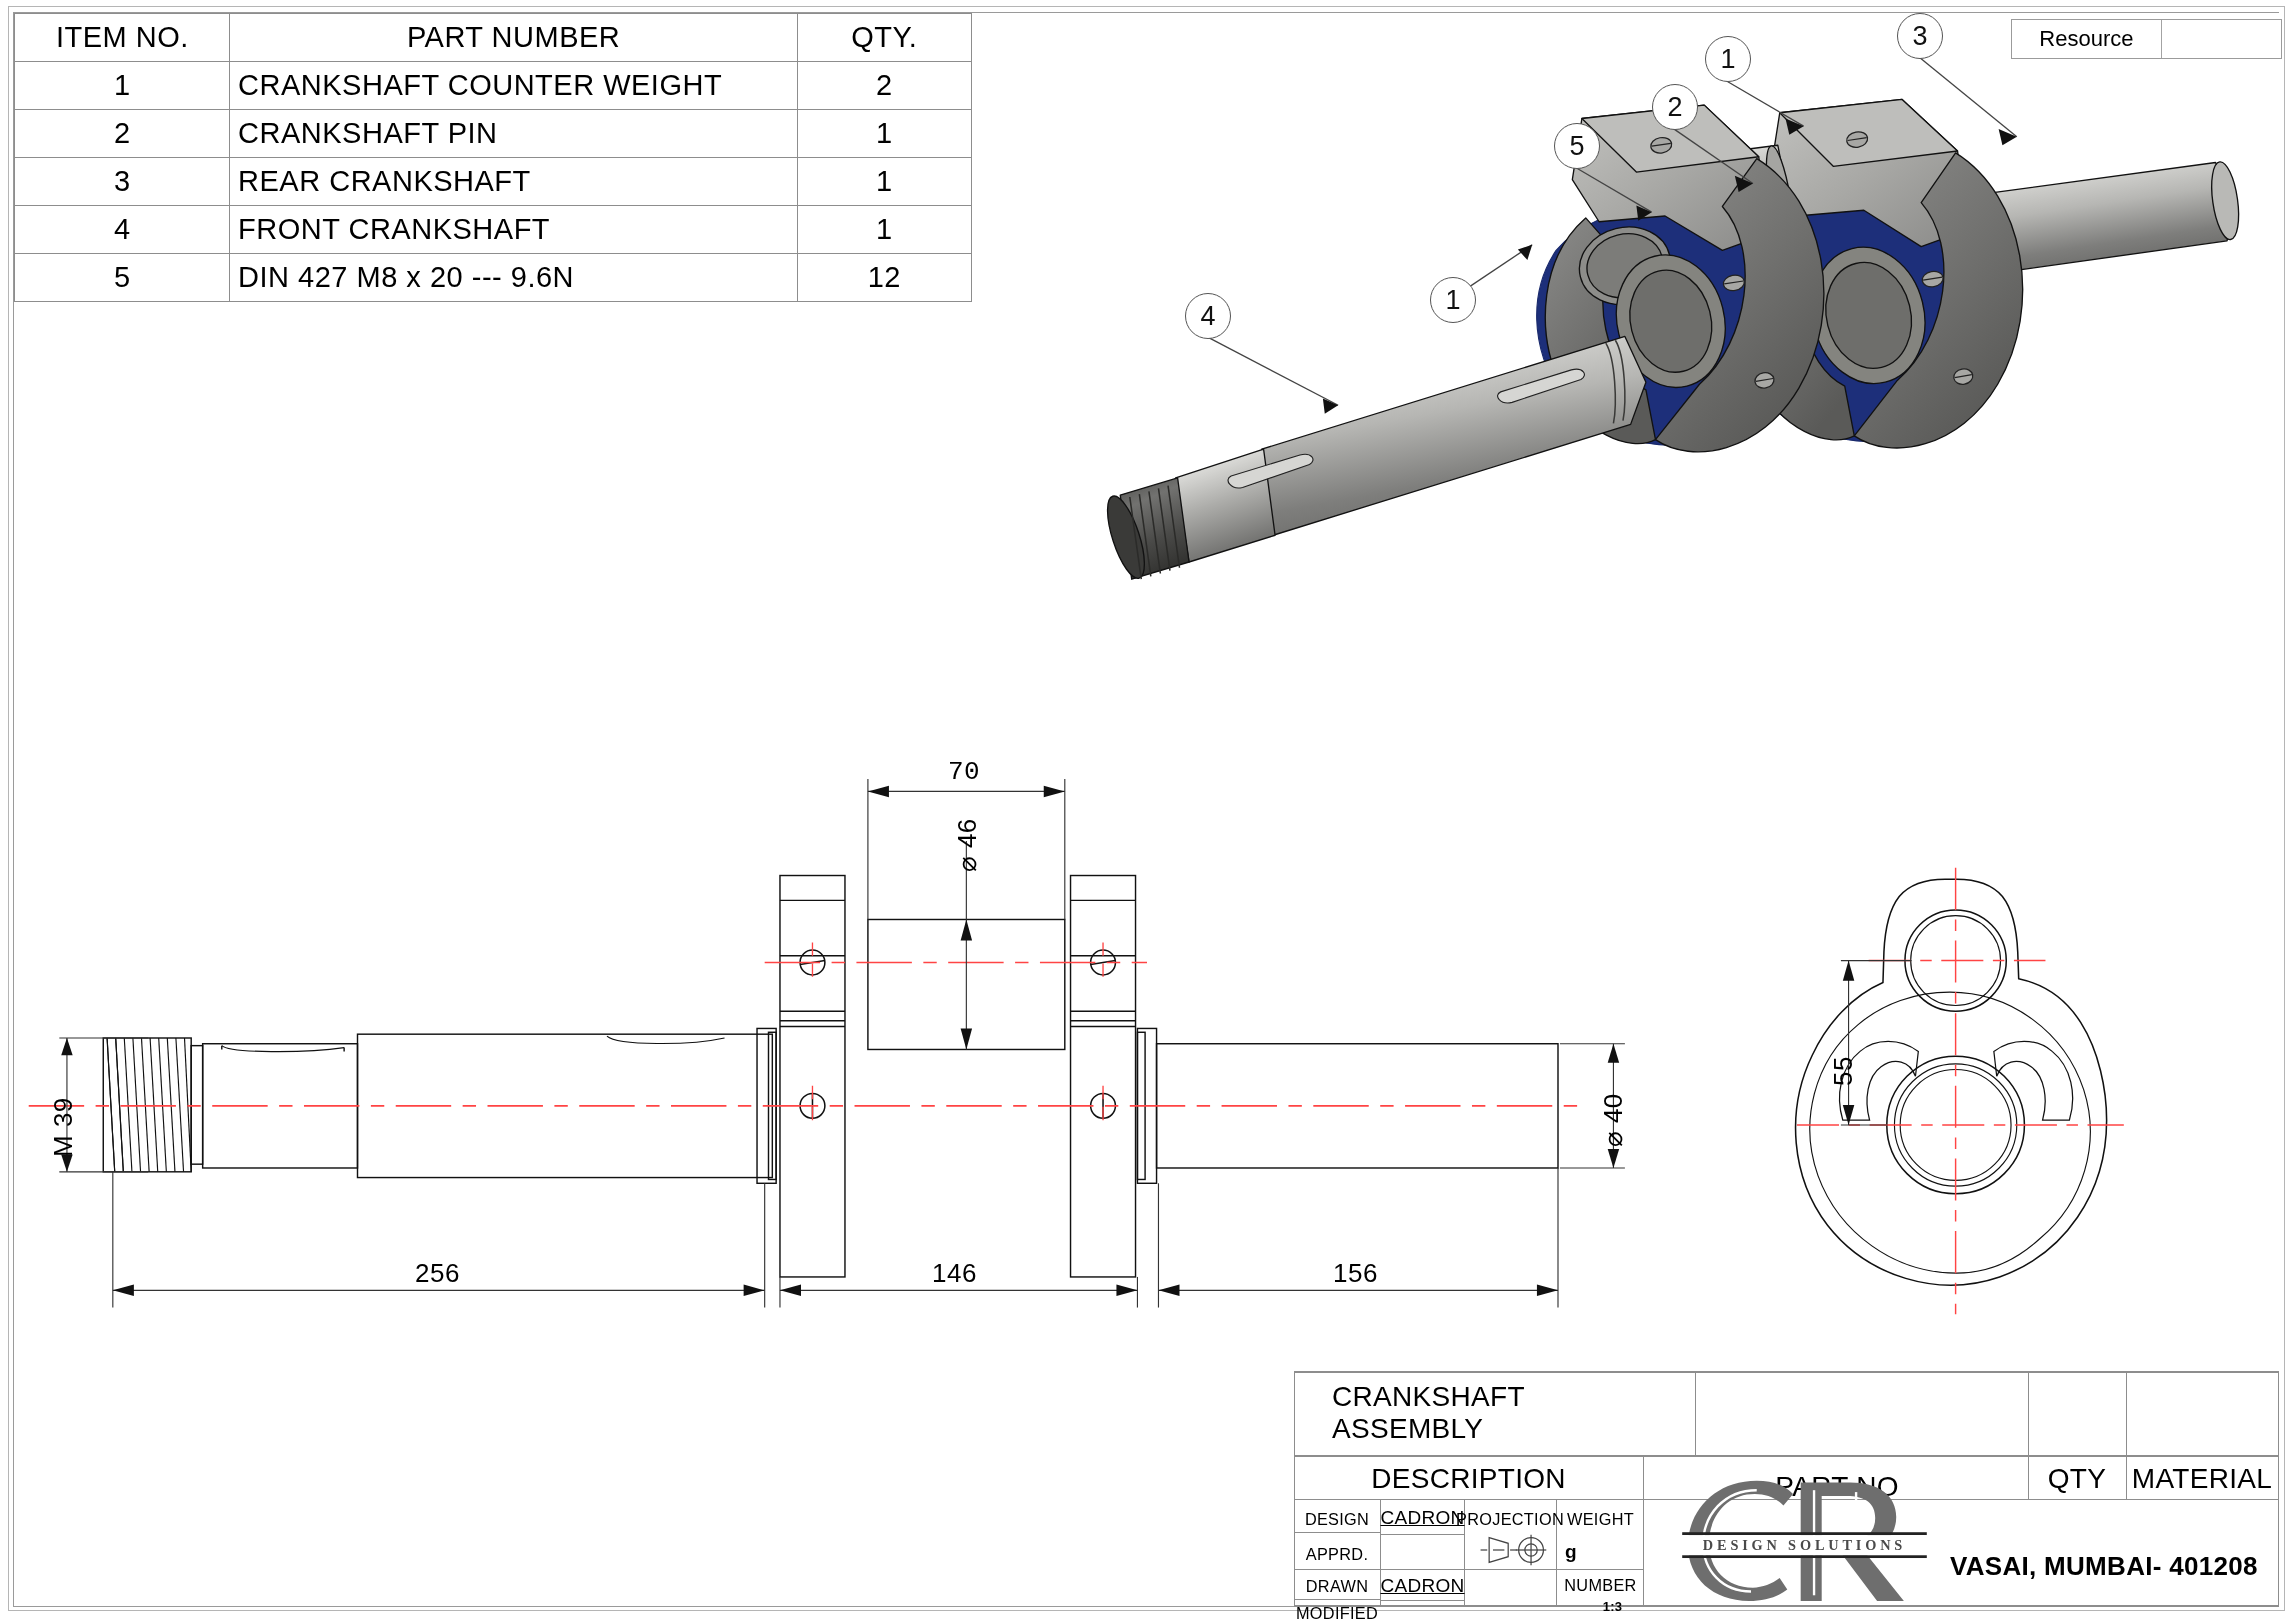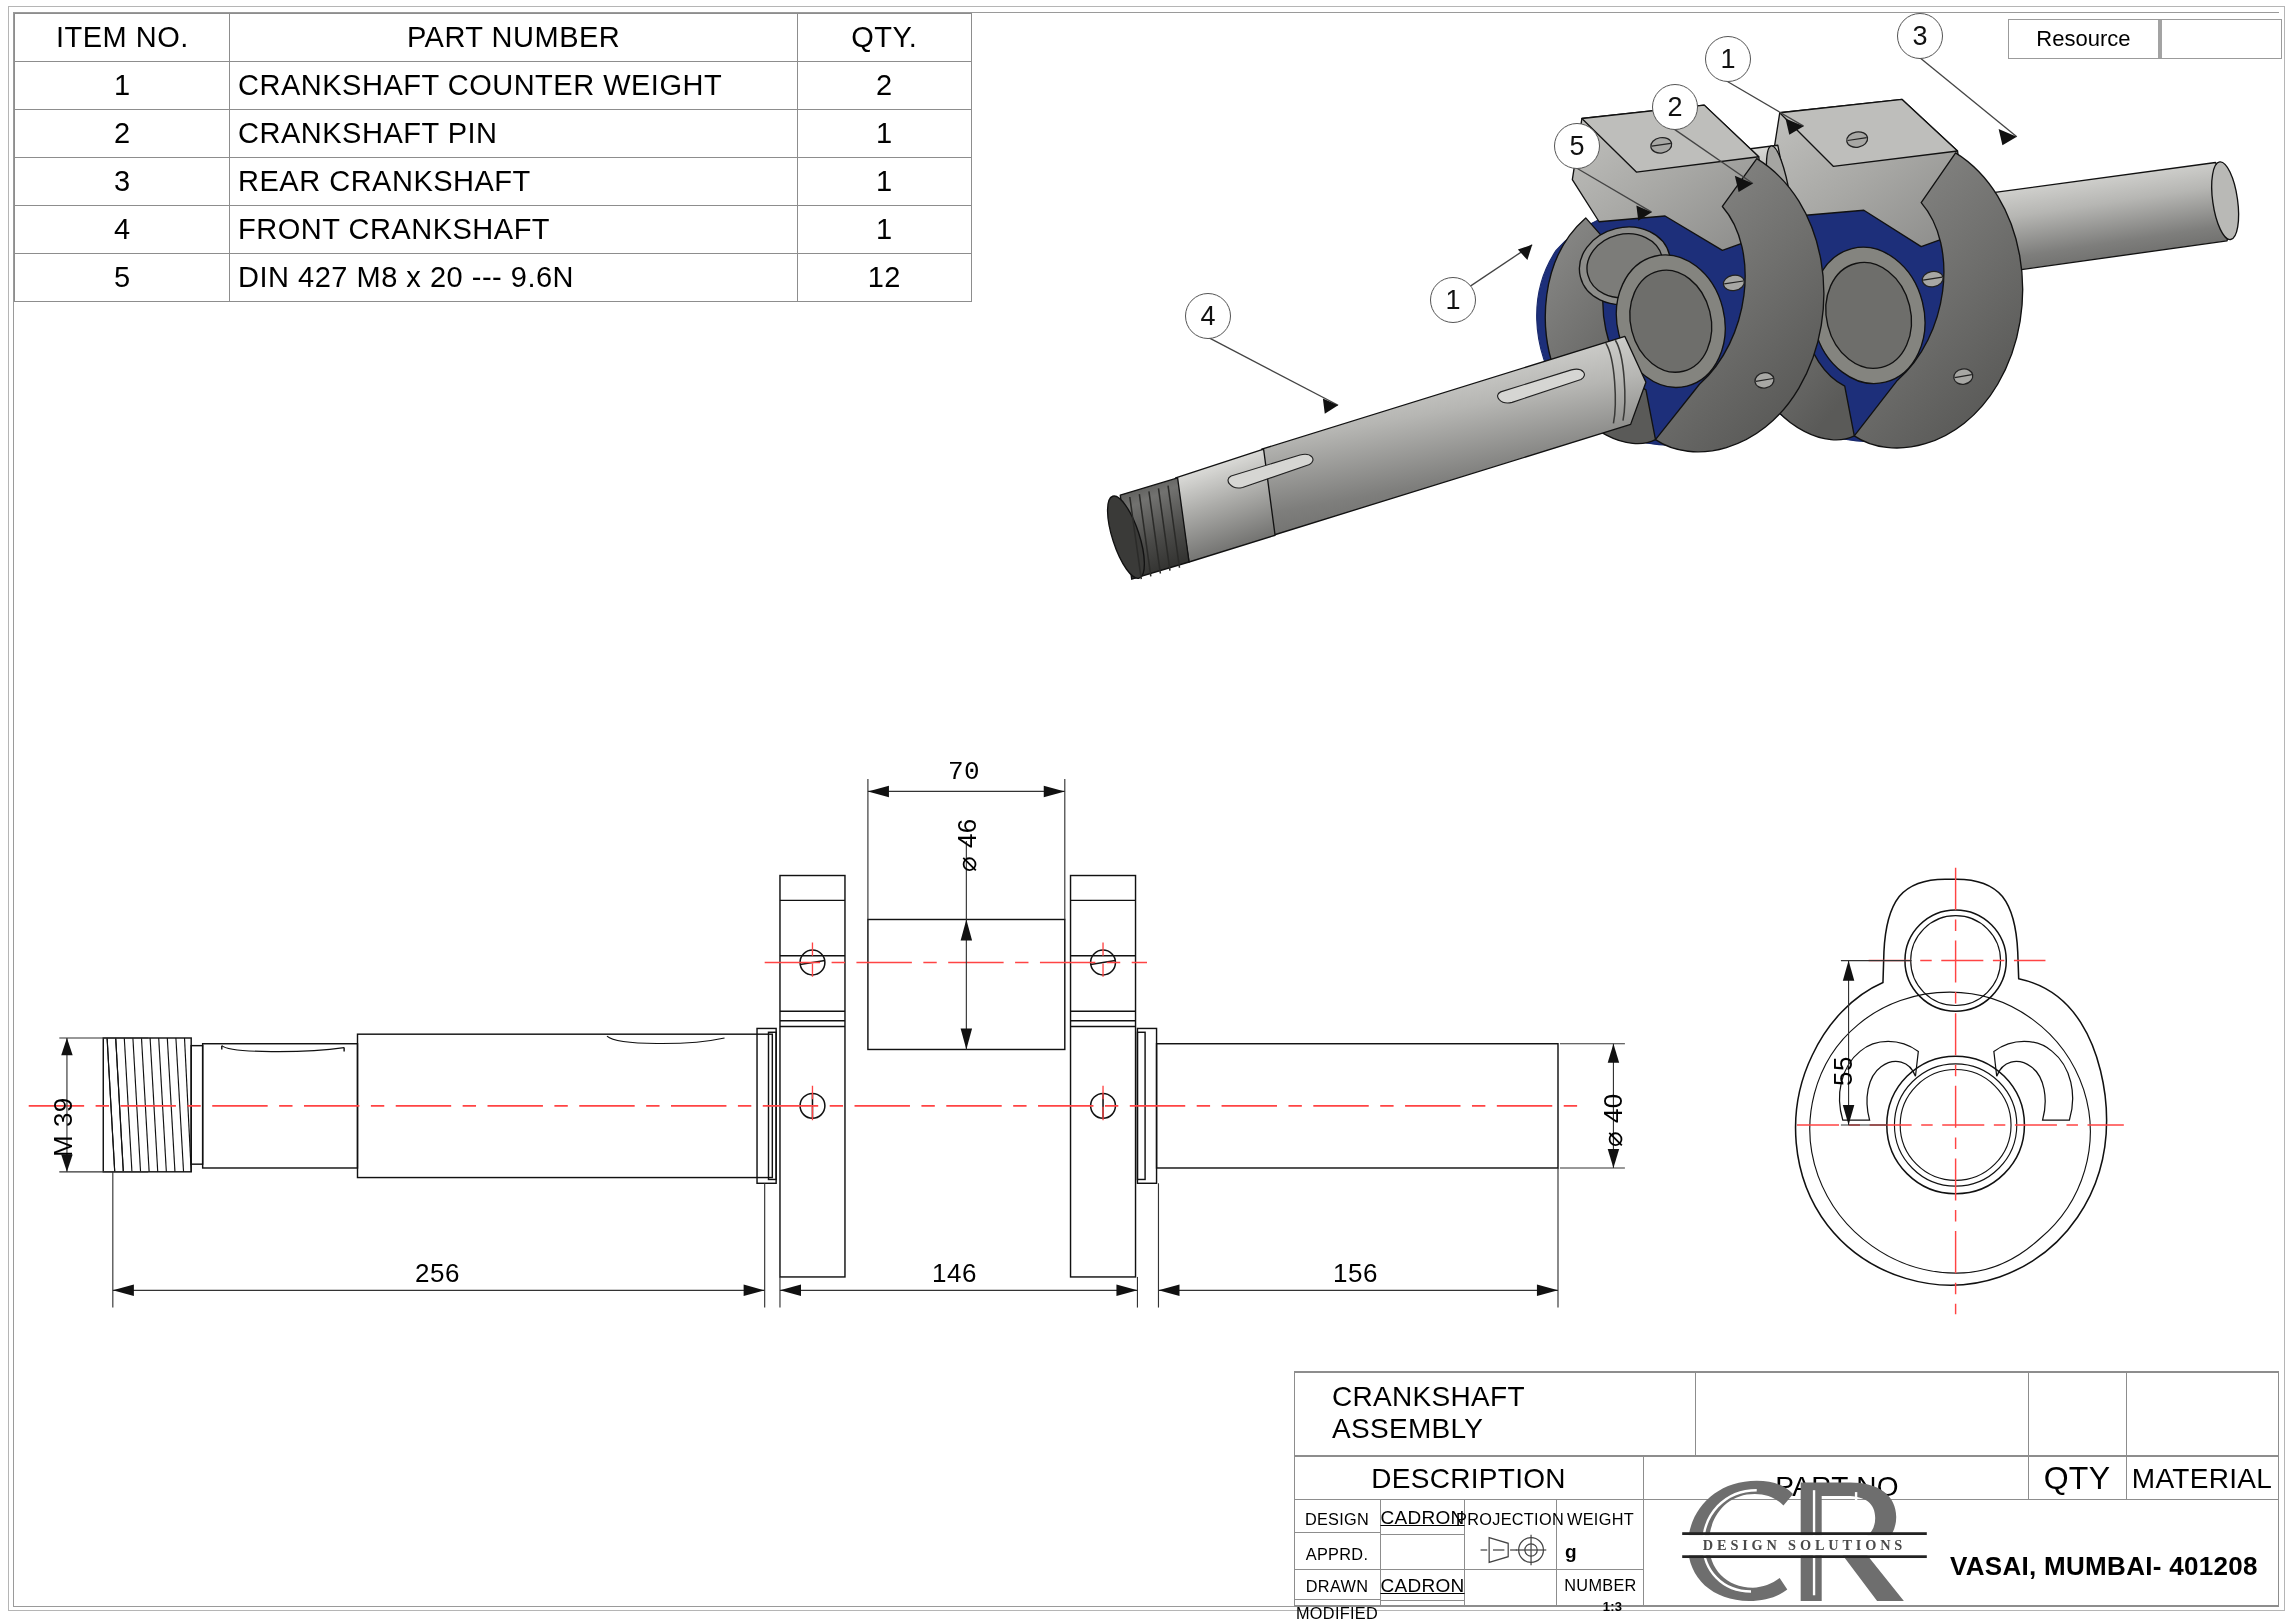--- a/index.html
+++ b/index.html
@@ -23,21 +23,21 @@
   #bom .c-part{width:551px;text-align:left;}
   #bom .c-qty{width:158px;text-align:center;}
   #bom tr.hdr td{text-align:center;}
   #bom tr.hdr .c-part{text-align:center;}
 
   
   #resource-box{position:absolute;right:12.4px;top:19px;display:flex;
                 border:1px solid #9b9b9b;height:40px;box-sizing:border-box;}
   #resource-box .rb-cell{display:flex;align-items:center;justify-content:center;
                 font-size:22px;color:#000;padding:0 13.4px;}
-  #resource-box .rb-cell.first{border-right:4px solid #a3a3a3;min-width:122px;}
+  #resource-box .rb-cell.first{border-right:1px solid #a3a3a3;min-width:122px;}
   #resource-box .rb-cell.second{min-width:92px;}
 
   
   .layer{position:absolute;left:0;top:0;width:2294px;height:1622px;
          pointer-events:none;}
 
   
   .balloon{position:absolute;width:44px;height:44px;border:1.5px solid #555;
            border-radius:50%;background:#fff;display:flex;align-items:center;
            justify-content:center;font-size:27px;font-weight:300;color:#111;}
@@ -506,21 +506,21 @@
   <div class="tb-line" style="left:86px;top:163px;width:84px;height:1px;"></div>
   <div class="tb-line" style="left:0;top:198px;width:349px;height:1px;"></div>
   <div class="tb-line" style="left:0;top:228px;width:86px;height:1px;"></div>
   <div class="tb-line" style="left:86px;top:229px;width:84px;height:1px;"></div>
   <div class="tb-line" style="left:262px;top:198px;width:87px;height:1px;"></div>
 
   <div class="tb-txt c" style="left:38px;top:25px;width:325px;height:34px;font-size:28px;">CRANKSHAFT ASSEMBLY</div>
 
   <div class="tb-txt c" style="left:0;top:92px;width:349px;height:31px;font-size:28px;">DESCRIPTION</div>
   <div class="tb-txt c" style="left:353px;top:92px;width:380px;height:31px;font-size:28px;margin-top:8px;">PART NO</div>
-  <div class="tb-txt c" style="left:735px;top:92px;width:96px;height:31px;font-size:32px;">QTY</div>
+  <div class="tb-txt c" style="left:735px;top:92px;width:96px;height:31px;font-size:28px;">QTY</div>
   <div class="tb-txt c" style="left:833px;top:92px;width:150px;height:31px;font-size:28px;">MATERIAL</div>
 
   <div class="tb-txt c tb-small" style="left:0;top:136px;width:86px;height:25px;">DESIGN</div>
   <div class="tb-txt c tb-mid" style="left:87px;top:132px;width:83px;height:29px;">CADRON</div>
 
   <div class="tb-txt c tb-small" style="left:0;top:170px;width:86px;height:27px;">APPRD.</div>
   <div class="tb-txt c tb-mid" style="left:87px;top:170px;width:83px;height:27px;"></div>
 
   <div class="tb-txt c tb-small" style="left:0;top:203px;width:86px;height:25px;">DRAWN</div>
   <div class="tb-txt c tb-mid" style="left:87px;top:200px;width:83px;height:29px;">CADRON</div>

